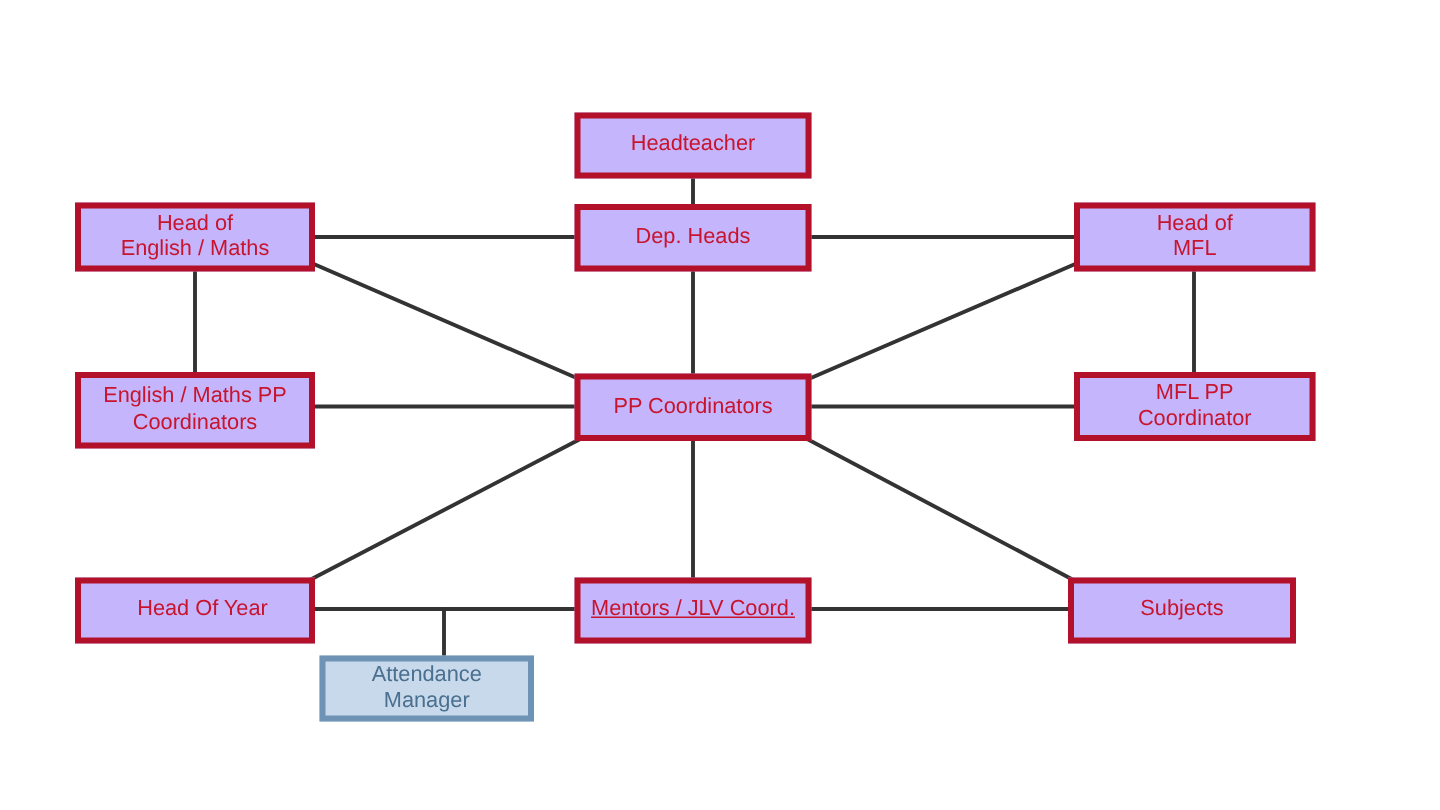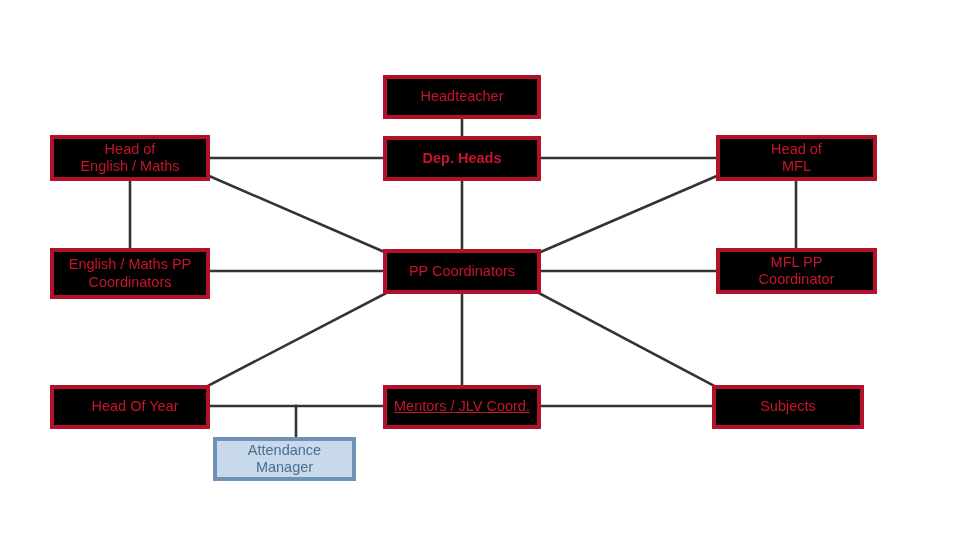--- a/index.html
+++ b/index.html
@@ -27,21 +27,21 @@
     position: absolute;
     box-sizing: border-box;
     display: flex;
     align-items: center;
     justify-content: center;
     text-align: center;
     line-height: 1.18;
     z-index: 2;
   }
   .node.red {
-    background: #000000;
+    background: #c4b5fd;
     border: 4px solid #b3112a;
     color: #c8142d;
     font-size: 14.5px;
   }
   .node.blue {
     background: #c7d9ea;
     border: 4px solid #6f93b4;
     color: #4a6f8f;
     font-size: 14.5px;
   }
@@ -74,21 +74,21 @@
       <line x1="296" y1="406" x2="296" y2="437" stroke="#333333" stroke-width="2.6" stroke-linecap="square"></line>
     </svg>
   <div id="node-layer">
       <div class="node red" style="left: 383px; top: 75px; width: 158px; height: 44px;">
         <span class="label">Headteacher</span>
       </div>
       <div class="node red" style="left: 50px; top: 135px; width: 160px; height: 46px;">
         <span class="label">Head of
 English / Maths</span>
       </div>
-      <div class="node red" style="left: 383px; top: 136px; width: 158px; height: 45px; font-weight: bold;">
+      <div class="node red" style="left: 383px; top: 136px; width: 158px; height: 45px;">
         <span class="label">Dep. Heads</span>
       </div>
       <div class="node red" style="left: 716px; top: 135px; width: 161px; height: 46px;">
         <span class="label">Head of
 MFL</span>
       </div>
       <div class="node red" style="left: 50px; top: 248px; width: 160px; height: 51px;">
         <span class="label">English / Maths PP
 Coordinators</span>
       </div>

